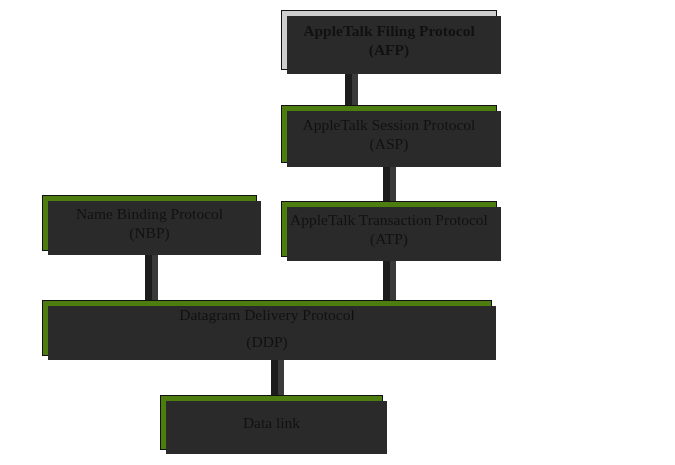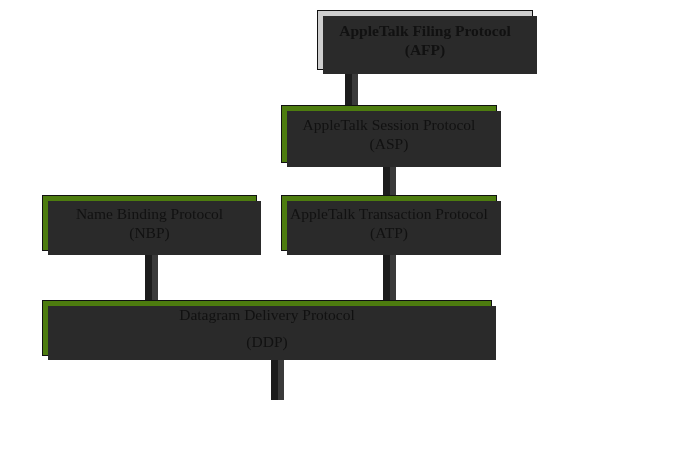--- a/index.html
+++ b/index.html
@@ -47,21 +47,20 @@
     left: 5px;
     top: 5px;
     right: -5px;
     bottom: -5px;
     background: #2a2a2a;
     z-index: -1;
   }
   .node-shaded {
     background: #cfcfcf;
     font-weight: bold;
-    margin-left: 36px;
   }
   .node .line1 {
     display: block;
     white-space: nowrap;
   }
   .node .line2 {
     display: block;
     white-space: nowrap;
   }
   .fs-16 { font-size: 15.5px; }
@@ -97,26 +96,30 @@
     <span class="line1">AppleTalk Session Protocol</span>
     <span class="line2">(ASP)</span>
   </div>
 
   <div class="node fs-16" style="left:42px; top:195px; width:215px; height:56px;align-items:center;">
     <span class="shadow"></span>
     <span class="line1">Name Binding Protocol</span>
     <span class="line2">(NBP)</span>
   </div>
 
-  <div class="node fs-16" style="left:281px; top:195px; width:216px; height:56px;">
+  <div class="node fs-16" style="left:281px; top:201px; width:216px; height:56px;">
     <span class="shadow"></span>
     <span class="line1">AppleTalk Transaction Protocol</span>
     <span class="line2">(ATP)</span>
   </div>
 
   <div class="node fs-16" style="left:42px; top:300px; width:450px; height:56px;gap:8px;">
     <span class="shadow"></span>
     <span class="line1">Datagram Delivery Protocol</span>
     <span class="line2">(DDP)</span>
   </div>
 
+  <div class="node fs-16" style="left:160px; top:395px; width:223px; height:55px;">
+    <span class="shadow"></span>
+    <span class="line1">Data link</span>
+  </div>
 
 </div>
 
 </body></html>

